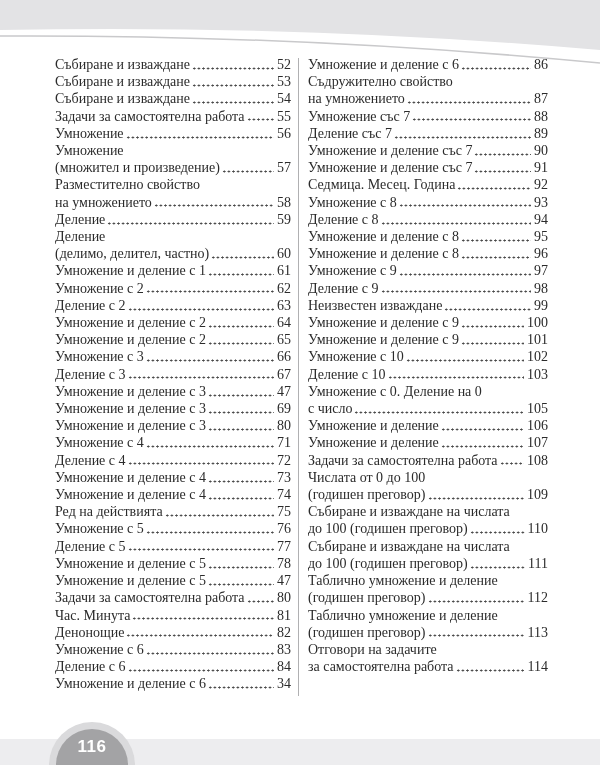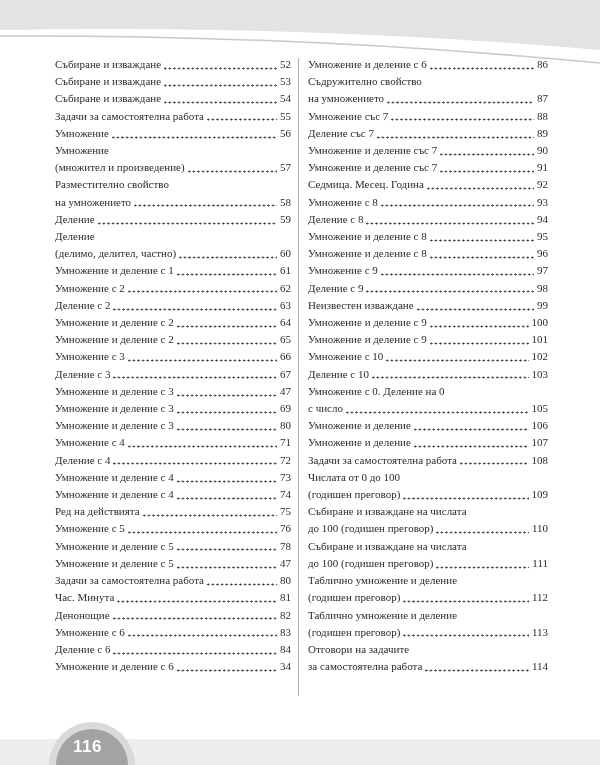--- a/index.html
+++ b/index.html
@@ -25,21 +25,21 @@
     font-family: "Liberation Serif", "DejaVu Serif", serif;
     color: var(--text);
   }
   .header-svg { position: absolute; top: 0; left: 0; display: block; }
   .swoosh-gray { fill: var(--band-gray); }
   .swoosh-hairline { fill: none; stroke: var(--hairline-gray); stroke-width: 1.5; }
 
   .toc-col {
     position: absolute;
     top: 56px;
-    font-size: 11px;
+    font-size: 14px;
     line-height: 17.2px;
   }
   .toc-col.left  { left: 55px;  width: 236px; }
   .toc-col.right { left: 308px; width: 240px; }
 
   .col-divider {
     position: absolute;
     left: 298px;
     top: 58px;
     width: 1px;
@@ -84,23 +84,24 @@
     position: absolute;
     left: 7px;
     top: 7px;
     width: 72px;
     height: 72px;
     border-radius: 50%;
     background: var(--badge-circle);
   }
   .badge-num {
     position: absolute;
-    left: 17px;
+    left: 0;
     top: 8px;
     width: 100%;
+    text-align: center;
     font-family: "Liberation Sans", "DejaVu Sans", sans-serif;
     font-weight: bold;
     font-size: 17px;
     letter-spacing: 0.5px;
     color: var(--badge-text);
   }
 </style>
 </head>
 <body>
 
@@ -281,20 +282,27 @@
           <span class="lbl">Ред на действията</span>
           <span class="dots"></span>
           <span class="pg">75</span>
         </div>
       </div>
       <div class="entry">
         <div class="line last">
           <span class="lbl">Умножение с 5</span>
           <span class="dots"></span>
           <span class="pg">76</span>
+        </div>
+      </div>
+      <div class="entry">
+        <div class="line last">
+          <span class="lbl">Деление с 5</span>
+          <span class="dots"></span>
+          <span class="pg">77</span>
         </div>
       </div>
       <div class="entry">
         <div class="line last">
           <span class="lbl">Умножение и деление с 5</span>
           <span class="dots"></span>
           <span class="pg">78</span>
         </div>
       </div>
       <div class="entry">

